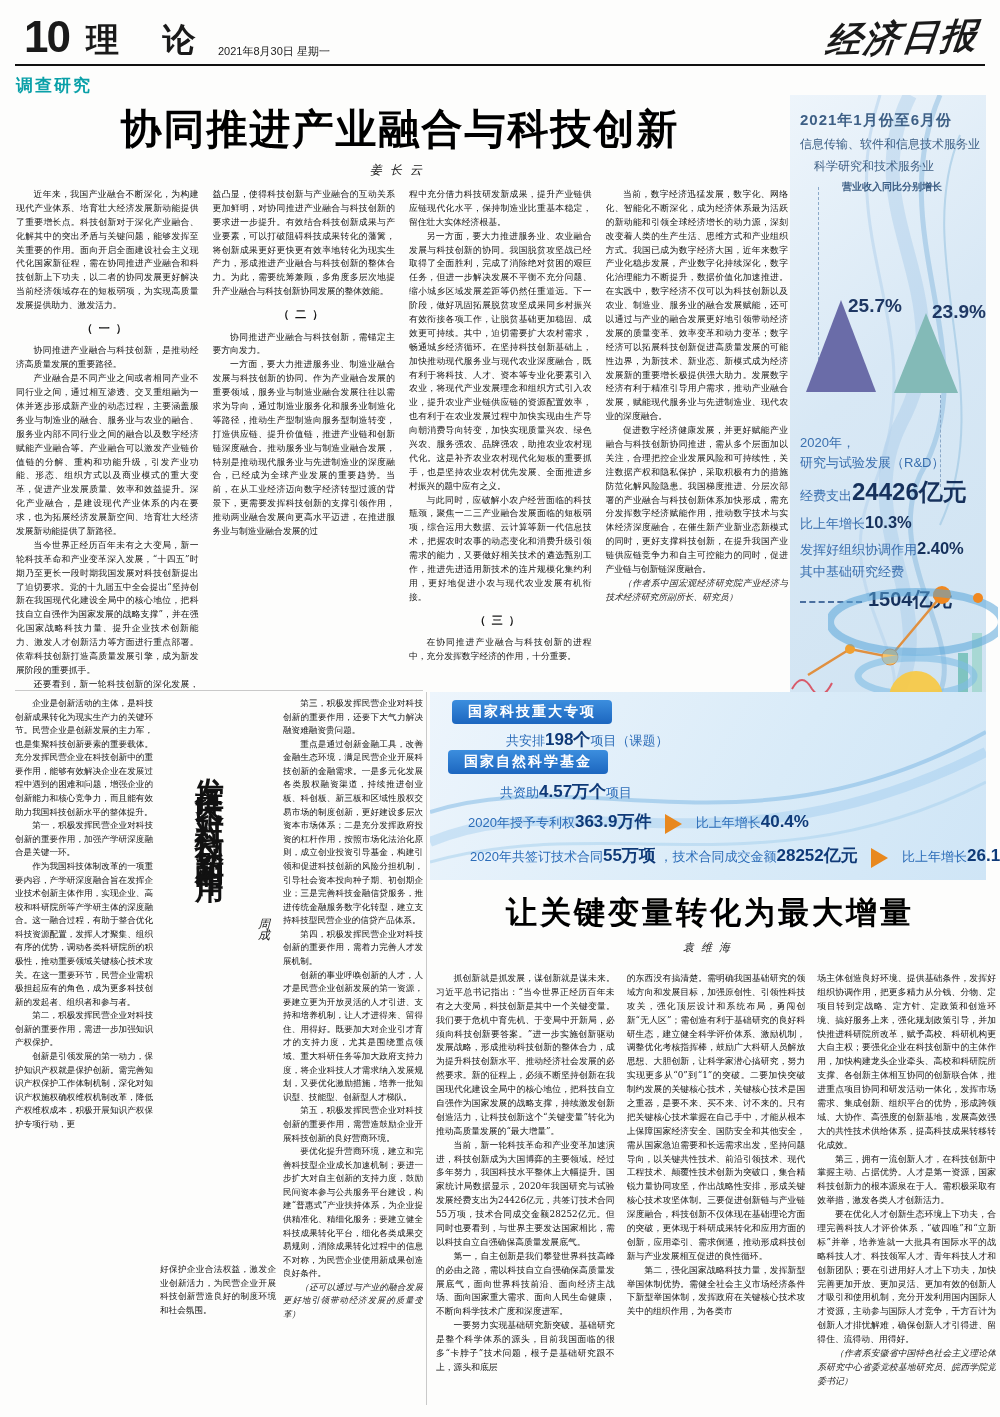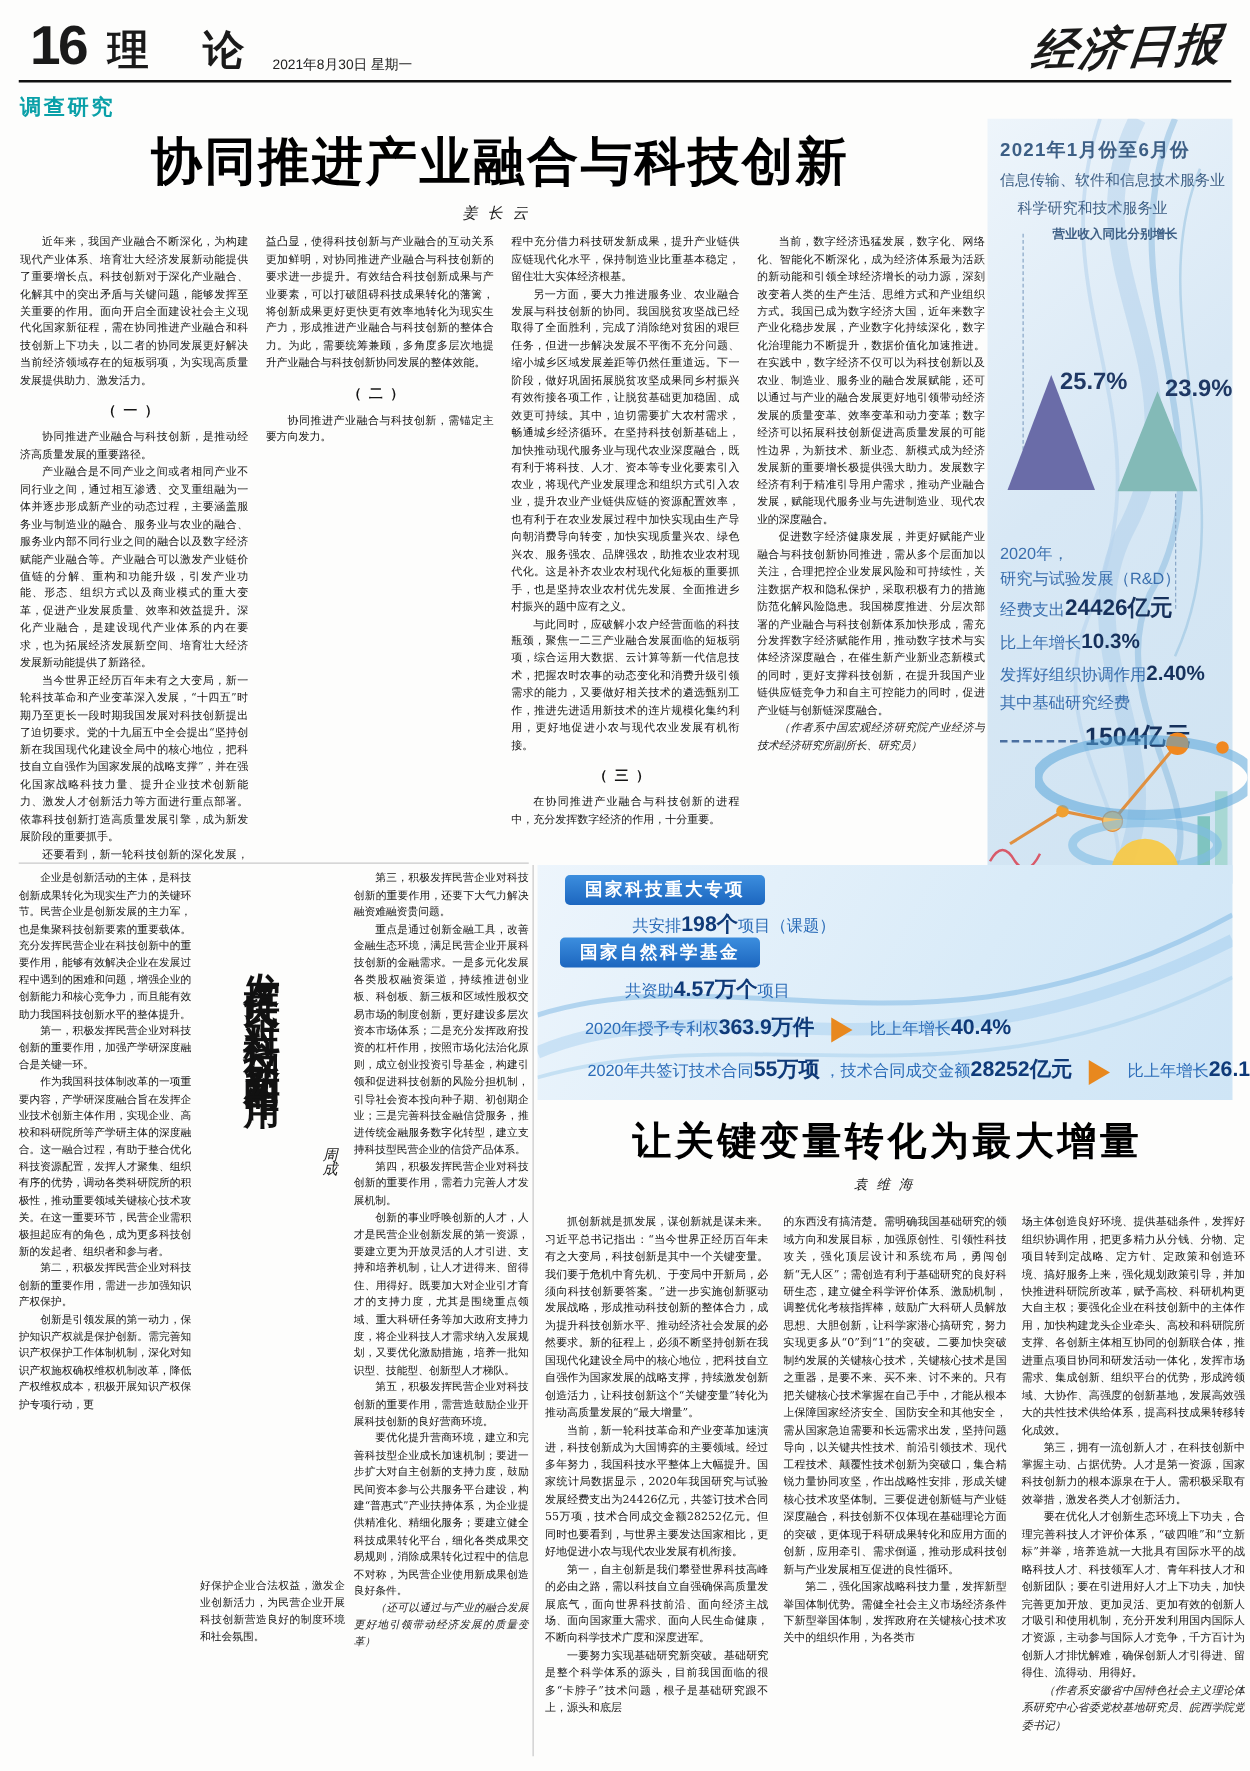--- a/index.html
+++ b/index.html
@@ -34,21 +34,21 @@
   .ir-b1 .l4{font-size:10px;margin-top:5px;margin-left:42px;font-weight:bold;}
   .tri{position:absolute;width:0;height:0;}
   .tri-purple{left:16px;top:205px;border-left:35px solid transparent;border-right:35px solid transparent;border-bottom:92px solid #6a6ca8;}
   .tri-teal{left:104px;top:218px;border-left:32px solid transparent;border-right:32px solid transparent;border-bottom:80px solid #83bab7;}
   .tri-label{position:absolute;font:bold 19px "Liberation Sans",sans-serif;color:#1f3864;}
   .tl1{left:58px;top:200px;} .tl2{left:142px;top:206px;}
   .dash-v{position:absolute;border-left:1px dashed #8aa8c8;}
   .dv1{left:28px;top:92px;height:198px;} .dv2{left:150px;top:300px;height:92px;}
   .ir-b2{position:absolute;left:10px;top:338px;right:2px;color:#3a6fae;font-family:"Liberation Sans",sans-serif;font-size:13px;line-height:1.55;}
   .ir-b2 b{color:#16315c;font-size:16.5px;}
-  .ir-b2 .big{font-size:18px;}
+  .ir-b2 .big{font-size:24px;}
   .ir-b2 .l7{margin-top:4px;}
   .ir-b2 .dash-h{display:inline-block;width:62px;border-top:2px dashed #4a6fa0;vertical-align:middle;margin-right:6px;}
   .ir-b2 .v1504{font:bold 20px "Liberation Sans",sans-serif;color:#16315c;}
   
   .info-mid{position:absolute;left:430px;top:692px;width:556px;height:188px;
             background:linear-gradient(120deg,#edf5fc 0%,#d9ebf8 60%,#cfe5f6 100%);overflow:visible;}
   .badge{position:absolute;background:linear-gradient(180deg,#3c8ede,#1c66bf);color:#fff;
          font:bold 14px "Liberation Sans",sans-serif;padding:3px 16px;border-radius:4px;letter-spacing:2px;}
   .b1{left:22px;top:8px;} .b2{left:18px;top:58px;}
   .mid-line{position:absolute;color:#2b6cb8;font-family:"Liberation Sans",sans-serif;font-size:13px;white-space:nowrap;}
@@ -77,21 +77,21 @@
   .sep-h{position:absolute;left:15px;top:690px;width:408px;height:1px;background:#c9c9c9;}
   .sep-v{position:absolute;left:426px;top:692px;width:1px;height:713px;background:#c9c9c9;}
   
   .deco{position:absolute;pointer-events:none;}
 </style>
 </head>
 <body>
 
 <div id="page">
 
-  <div class="page-no">16</div>
+  <div class="page-no">10</div>
   <div class="section-name">理 论</div>
   <div class="issue-date">2021年8月30日  星期一</div>
   <div class="paper-logo">经济日报</div>
   <div class="masthead-rule"></div>
   <div class="column-label">调查研究</div>
 
   <div class="a1-title">协同推进产业融合与科技创新</div>
   <div class="a1-author">姜长云</div>
   <div class="a1-cols">
     <div class="bodycol">
@@ -99,20 +99,21 @@
         <p class="sec-mark">（一）</p>
         <p>协同推进产业融合与科技创新，是推动经济高质量发展的重要路径。</p>
         <p>产业融合是不同产业之间或者相同产业不同行业之间，通过相互渗透、交叉重组融为一体并逐步形成新产业的动态过程，主要涵盖服务业与制造业的融合、服务业与农业的融合、服务业内部不同行业之间的融合以及数字经济赋能产业融合等。产业融合可以激发产业链价值链的分解、重构和功能升级，引发产业功能、形态、组织方式以及商业模式的重大变革，促进产业发展质量、效率和效益提升。深化产业融合，是建设现代产业体系的内在要求，也为拓展经济发展新空间、培育壮大经济发展新动能提供了新路径。</p>
         <p>当今世界正经历百年未有之大变局，新一轮科技革命和产业变革深入发展，“十四五”时期乃至更长一段时期我国发展对科技创新提出了迫切要求。党的十九届五中全会提出“坚持创新在我国现代化建设全局中的核心地位，把科技自立自强作为国家发展的战略支撑”，并在强化国家战略科技力量、提升企业技术创新能力、激发人才创新活力等方面进行重点部署。依靠科技创新打造高质量发展引擎，成为新发展阶段的重要抓手。</p>
         <p>还要看到，新一轮科技创新的深化发展，多学科多专业交叉渗透、多领域技术融合集成的特征日</p>
       </div>
     <div class="bodycol" data-first-flow="">
         <p>益凸显，使得科技创新与产业融合的互动关系更加鲜明，对协同推进产业融合与科技创新的要求进一步提升。有效结合科技创新成果与产业要素，可以打破阻碍科技成果转化的藩篱，将创新成果更好更快更有效率地转化为现实生产力，形成推进产业融合与科技创新的整体合力。为此，需要统筹兼顾，多角度多层次地提升产业融合与科技创新协同发展的整体效能。</p>
         <p class="sec-mark">（二）</p>
         <p>协同推进产业融合与科技创新，需锚定主要方向发力。</p>
+        <p>一方面，要大力推进服务业、制造业融合发展与科技创新的协同。作为产业融合发展的重要领域，服务业与制造业融合发展往往以需求为导向，通过制造业服务化和服务业制造化等路径，推动生产型制造向服务型制造转变，打造供应链、提升价值链，推进产业链和创新链深度融合。推动服务业与制造业融合发展，特别是推动现代服务业与先进制造业的深度融合，已经成为全球产业发展的重要趋势。当前，在从工业经济迈向数字经济转型过渡的背景下，更需要发挥科技创新的支撑引领作用，推动两业融合发展向更高水平迈进，在推进服务业与制造业融合发展的过</p>
       </div>
     <div class="bodycol" data-first-flow="">
         <p>程中充分借力科技研发新成果，提升产业链供应链现代化水平，保持制造业比重基本稳定，留住壮大实体经济根基。</p>
         <p>另一方面，要大力推进服务业、农业融合发展与科技创新的协同。我国脱贫攻坚战已经取得了全面胜利，完成了消除绝对贫困的艰巨任务，但进一步解决发展不平衡不充分问题、缩小城乡区域发展差距等仍然任重道远。下一阶段，做好巩固拓展脱贫攻坚成果同乡村振兴有效衔接各项工作，让脱贫基础更加稳固、成效更可持续。其中，迫切需要扩大农村需求，畅通城乡经济循环。在坚持科技创新基础上，加快推动现代服务业与现代农业深度融合，既有利于将科技、人才、资本等专业化要素引入农业，将现代产业发展理念和组织方式引入农业，提升农业产业链供应链的资源配置效率，也有利于在农业发展过程中加快实现由生产导向朝消费导向转变，加快实现质量兴农、绿色兴农、服务强农、品牌强农，助推农业农村现代化。这是补齐农业农村现代化短板的重要抓手，也是坚持农业农村优先发展、全面推进乡村振兴的题中应有之义。</p>
         <p>与此同时，应破解小农户经营面临的科技瓶颈，聚焦一二三产业融合发展面临的短板弱项，综合运用大数据、云计算等新一代信息技术，把握农时农事的动态变化和消费升级引领需求的能力，又要做好相关技术的遴选甄别工作，推进先进适用新技术的连片规模化集约利用，更好地促进小农与现代农业发展有机衔接。</p>
         <p class="sec-mark">（三）</p>
         <p>在协同推进产业融合与科技创新的进程中，充分发挥数字经济的作用，十分重要。</p>
       </div>
     <div class="bodycol">
         <p>当前，数字经济迅猛发展，数字化、网络化、智能化不断深化，成为经济体系最为活跃的新动能和引领全球经济增长的动力源，深刻改变着人类的生产生活、思维方式和产业组织方式。我国已成为数字经济大国，近年来数字产业化稳步发展，产业数字化持续深化，数字化治理能力不断提升，数据价值化加速推进。在实践中，数字经济不仅可以为科技创新以及农业、制造业、服务业的融合发展赋能，还可以通过与产业的融合发展更好地引领带动经济发展的质量变革、效率变革和动力变革；数字经济可以拓展科技创新促进高质量发展的可能性边界，为新技术、新业态、新模式成为经济发展新的重要增长极提供强大助力。发展数字经济有利于精准引导用户需求，推动产业融合发展，赋能现代服务业与先进制造业、现代农业的深度融合。</p>
@@ -194,21 +195,21 @@
   </div>
 
   <div class="sep-h"></div>
   <div class="sep-v"></div>
 
   <div class="a2-title">让关键变量转化为最大增量</div>
   <div class="a2-author">袁维海</div>
   <div class="a2-cols">
     <div class="bodycol">
         <p>抓创新就是抓发展，谋创新就是谋未来。习近平总书记指出：“当今世界正经历百年未有之大变局，科技创新是其中一个关键变量。我们要于危机中育先机、于变局中开新局，必须向科技创新要答案。”进一步实施创新驱动发展战略，形成推动科技创新的整体合力，成为提升科技创新水平、推动经济社会发展的必然要求。新的征程上，必须不断坚持创新在我国现代化建设全局中的核心地位，把科技自立自强作为国家发展的战略支撑，持续激发创新创造活力，让科技创新这个“关键变量”转化为推动高质量发展的“最大增量”。</p>
-        <p>当前，新一轮科技革命和产业变革加速演进，科技创新成为大国博弈的主要领域。经过多年努力，我国科技水平整体上大幅提升。国家统计局数据显示，2020年我国研究与试验发展经费支出为24426亿元，共签订技术合同55万项，技术合同成交金额28252亿元。但同时也要看到，与世界主要发达国家相比，更好地促进小农与现代农业发展有机衔接。</p>
+        <p>当前，新一轮科技革命和产业变革加速演进，科技创新成为大国博弈的主要领域。经过多年努力，我国科技水平整体上大幅提升。国家统计局数据显示，2020年我国研究与试验发展经费支出为24426亿元，共签订技术合同55万项，技术合同成交金额28252亿元。但同时也要看到，与世界主要发达国家相比，需以科技自立自强确保高质量发展底气。</p>
         <p>第一，自主创新是我们攀登世界科技高峰的必由之路，需以科技自立自强确保高质量发展底气，面向世界科技前沿、面向经济主战场、面向国家重大需求、面向人民生命健康，不断向科学技术广度和深度进军。</p>
         <p>一要努力实现基础研究新突破。基础研究是整个科学体系的源头，目前我国面临的很多“卡脖子”技术问题，根子是基础研究跟不上，源头和底层</p>
       </div>
     <div class="bodycol" data-first-flow="">
         <p>的东西没有搞清楚。需明确我国基础研究的领域方向和发展目标，加强原创性、引领性科技攻关，强化顶层设计和系统布局，勇闯创新“无人区”；需创造有利于基础研究的良好科研生态，建立健全科学评价体系、激励机制，调整优化考核指挥棒，鼓励广大科研人员解放思想、大胆创新，让科学家潜心搞研究，努力实现更多从“0”到“1”的突破。二要加快突破制约发展的关键核心技术，关键核心技术是国之重器，是要不来、买不来、讨不来的。只有把关键核心技术掌握在自己手中，才能从根本上保障国家经济安全、国防安全和其他安全，需从国家急迫需要和长远需求出发，坚持问题导向，以关键共性技术、前沿引领技术、现代工程技术、颠覆性技术创新为突破口，集合精锐力量协同攻坚，作出战略性安排，形成关键核心技术攻坚体制。三要促进创新链与产业链深度融合，科技创新不仅体现在基础理论方面的突破，更体现于科研成果转化和应用方面的创新，应用牵引、需求倒逼，推动形成科技创新与产业发展相互促进的良性循环。</p>
         <p>第二，强化国家战略科技力量，发挥新型举国体制优势。需健全社会主义市场经济条件下新型举国体制，发挥政府在关键核心技术攻关中的组织作用，为各类市</p>
       </div>
     <div class="bodycol" data-first-flow="">
         <p>场主体创造良好环境、提供基础条件，发挥好组织协调作用，把更多精力从分钱、分物、定项目转到定战略、定方针、定政策和创造环境、搞好服务上来，强化规划政策引导，并加快推进科研院所改革，赋予高校、科研机构更大自主权；要强化企业在科技创新中的主体作用，加快构建龙头企业牵头、高校和科研院所支撑、各创新主体相互协同的创新联合体，推进重点项目协同和研发活动一体化，发挥市场需求、集成创新、组织平台的优势，形成跨领域、大协作、高强度的创新基地，发展高效强大的共性技术供给体系，提高科技成果转移转化成效。</p>
         <p>第三，拥有一流创新人才，在科技创新中掌握主动、占据优势。人才是第一资源，国家科技创新力的根本源泉在于人。需积极采取有效举措，激发各类人才创新活力。</p>

